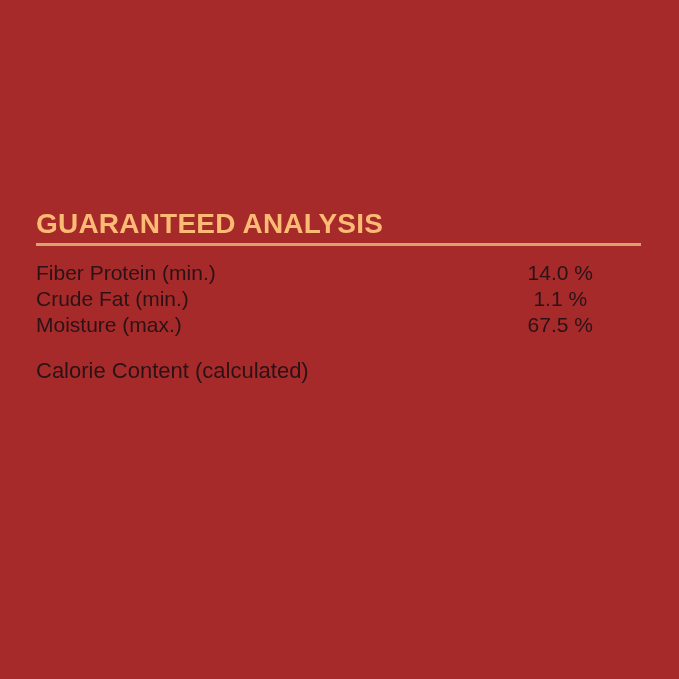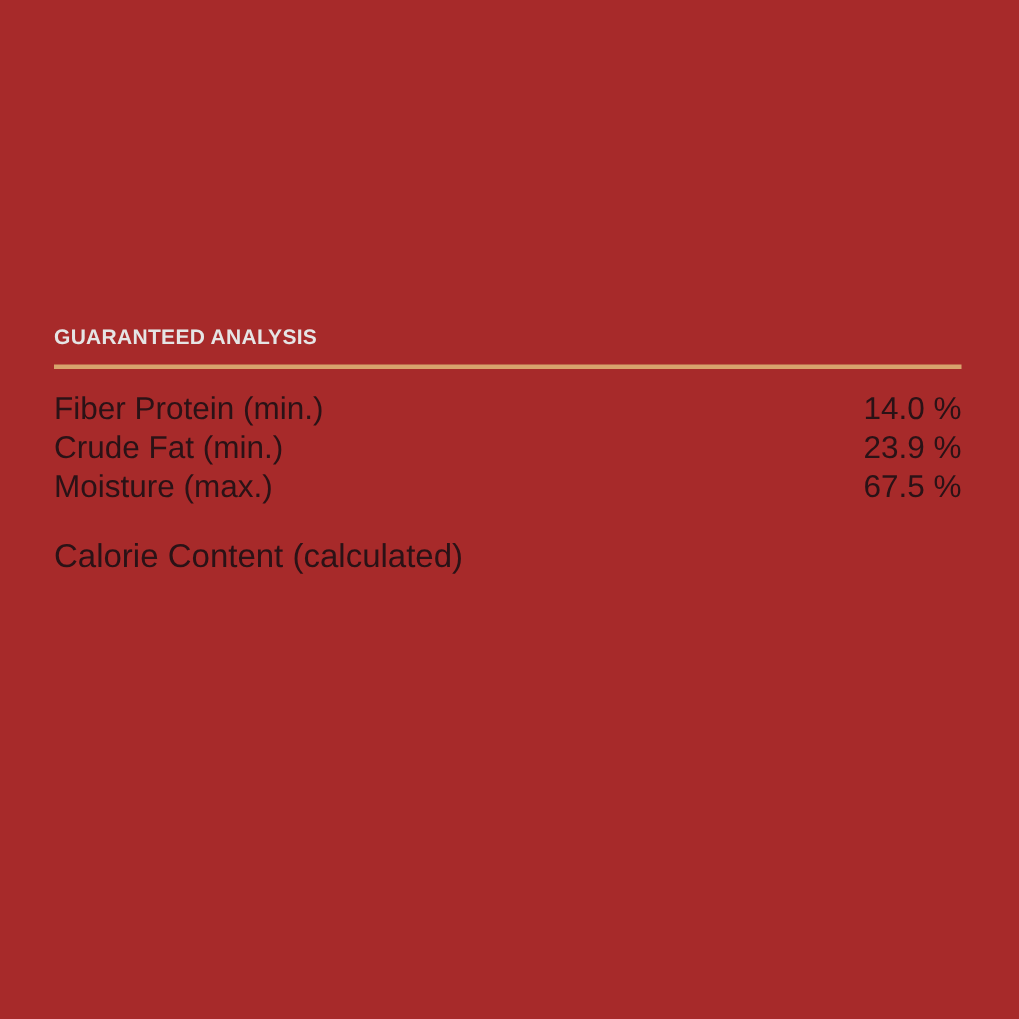--- a/index.html
+++ b/index.html
@@ -13,24 +13,24 @@
     font-family: "Liberation Sans", sans-serif;
     overflow: hidden;
   }
   #panel {
     position: absolute;
     left: 36px;
     top: 212px;
     width: 605px;
   }
   #heading {
-    font-size: 14px;
+    font-size: 28px;
     font-weight: bold;
     letter-spacing: 0.2px;
-    color: #e5e5e5;
+    color: #fdba74;
     line-height: 24px;
     white-space: nowrap;
   }
   #heading-rule {
     margin-top: 7px;
     height: 3px;
     width: 605px;
     background: #d8a36c;
   }
   #analysis-table {
@@ -41,21 +41,21 @@
   #analysis-table tr { height: 26px; }
   #analysis-table td {
     padding: 0;
     color: #2a1216;
     font-size: 21px;
     line-height: 26px;
     vertical-align: baseline;
     white-space: nowrap;
   }
   td.nutrient-label { text-align: left; }
-  td.nutrient-value { text-align: right; }
+  td.nutrient-value { text-align: center; }
   #calorie-block {
     margin-top: 19px;
   }
   #calorie-block div {
     color: #2a1216;
     font-size: 22px;
     line-height: 27px;
     white-space: nowrap;
   }
   #calorie-me { font-size: 20px; }
@@ -70,21 +70,21 @@
   <div id="heading-rule"></div>
 
   <table id="analysis-table">
     <tbody>
       <tr>
         <td class="nutrient-label">Fiber Protein (min.)</td>
         <td class="nutrient-value">14.0 %</td>
       </tr>
       <tr>
         <td class="nutrient-label">Crude Fat (min.)</td>
-        <td class="nutrient-value">23.9 %</td>
+        <td class="nutrient-value">1.1 %</td>
       </tr>
       <tr>
         <td class="nutrient-label">Moisture (max.)</td>
         <td class="nutrient-value">67.5 %</td>
       </tr>
     </tbody>
   </table>
 
   <div id="calorie-block">
     <div id="calorie-title">Calorie Content (calculated)</div>

